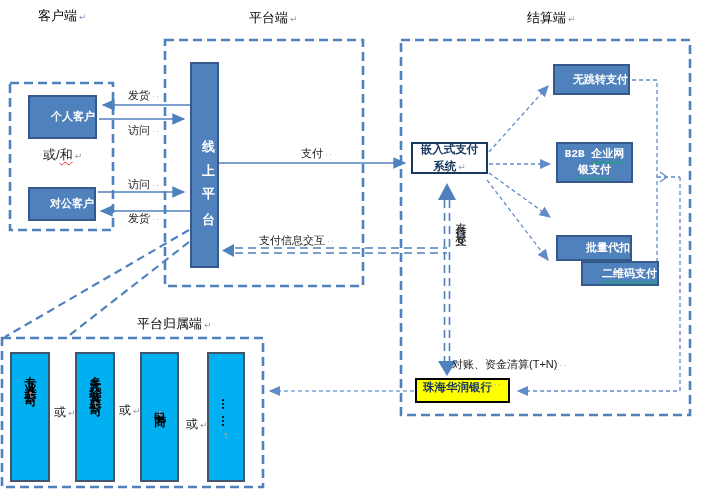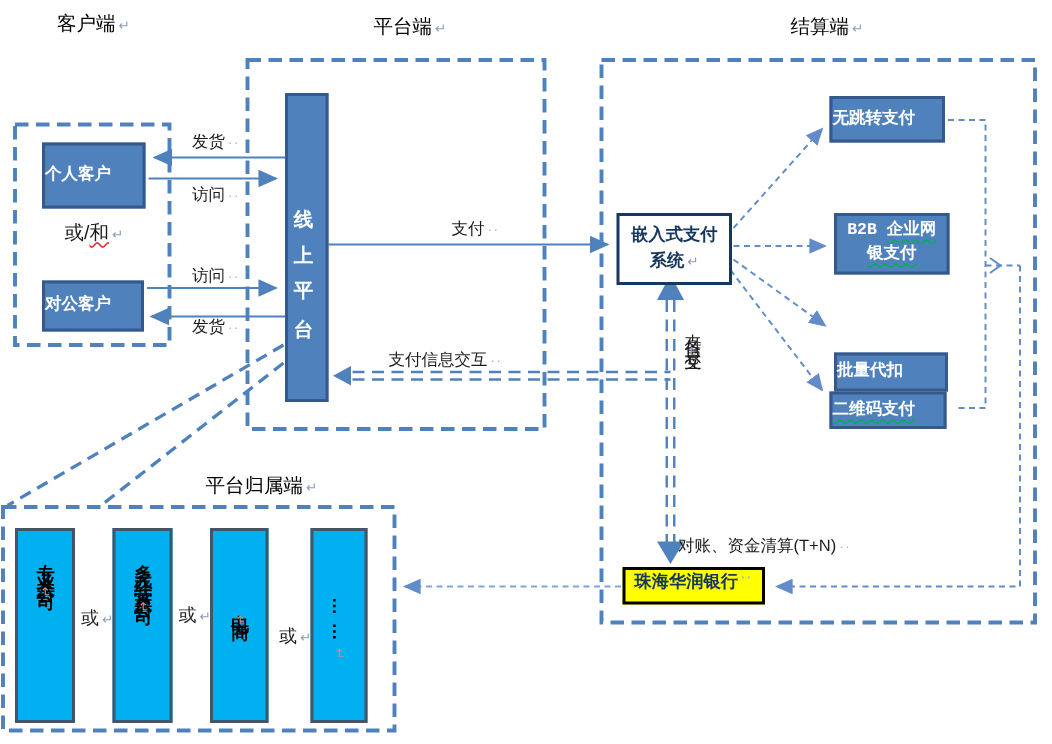--- a/index.html
+++ b/index.html
@@ -5,21 +5,21 @@
   html,body{margin:0;padding:0;background:#fff;}
   body{font-family:"Liberation Sans","DejaVu Sans",sans-serif;}
   #canvas{position:relative;width:701px;height:496px;background:#fff;overflow:hidden;}
   #wires{position:absolute;left:0;top:0;z-index:1;}
   .lbl{position:absolute;z-index:3;color:#1a1a1a;font-size:11px;white-space:nowrap;line-height:1.1;}
   .hdr{font-size:13px;color:#000;}
   .orlbl{font-size:12px;color:#222;}
   .mark{color:#8d9db6;font-size:9px;margin-left:2px;font-weight:normal;}
   .dots{color:#a9b6cc;font-size:9px;margin-left:2px;letter-spacing:1px;}
   .bluebox{position:absolute;z-index:2;background:#4f81bd;border:2px solid #36598c;color:#fff;
-    font-weight:bold;display:flex;align-items:center;justify-content:flex-start;text-align:center;
+    font-weight:bold;display:flex;align-items:center;justify-content:flex-end;text-align:center;
     font-size:11px;box-sizing:border-box;line-height:1.45;}
   .whitebox{position:absolute;z-index:2;background:#fff;border:2.5px solid #17375e;color:#17375e;
     font-weight:bold;font-size:11.5px;display:flex;flex-direction:column;align-items:center;
     justify-content:center;box-sizing:border-box;line-height:1.5;}
   .bank{position:absolute;z-index:2;background:#ffff00;border:2px solid #000;color:#17375e;
     font-weight:bold;font-size:11.5px;display:flex;align-items:flex-start;justify-content:center;box-sizing:border-box;}
   .cyanbox{position:absolute;z-index:2;background:#00b0f0;border:2.5px solid #44546a;
     display:flex;align-items:flex-start;justify-content:center;box-sizing:border-box;padding-top:28px;}
   .cyanbox.tall{padding-top:12px;}
   .vtext{writing-mode:vertical-lr;text-orientation:mixed;font-weight:bold;}
@@ -144,35 +144,35 @@
 
   <div class="lbl" style="left:128px;top:89px;"><span>发货</span><span class="dots">··</span></div>
   <div class="lbl" style="left:128px;top:124px;"><span>访问</span><span class="dots">··</span></div>
   <div class="lbl" style="left:128px;top:178px;"><span>访问</span><span class="dots">··</span></div>
   <div class="lbl" style="left:128px;top:212px;"><span>发货</span><span class="dots">··</span></div>
   <div class="lbl" style="left:301px;top:147px;"><span>支付</span><span class="dots">··</span></div>
   <div class="lbl" style="left:259px;top:234px;"><span>支付信息交互</span><span class="dots">··</span></div>
   <div class="vlabel" style="left:453px;top:213px;"><span>支付信息交互</span><span class="mark">↵</span></div>
   <div class="lbl" style="left:452px;top:358px;"><span>对账、资金清算(T+N)</span><span class="dots">··</span></div>
 
-  <div class="whitebox" style="left:411px;top:142px;width:77px;height:48px;">
+  <div class="whitebox" style="left:411px;top:142px;width:77px;height:32px;">
     <span>嵌入式支付</span>
     <span><span>系统</span><span class="mark">↵</span></span>
   </div>
 
   <div class="bluebox" style="left:553px;top:64px;width:77px;height:31px;">
       <span>无跳转支付</span>
     </div>
   <div class="bluebox" style="left:556px;top:142px;width:77px;height:41px;padding:2px;font-family:Liberation Mono, monospace;">
     <span><span>B2B</span> <span class="gwavy">企业网银支付</span></span>
   </div>
   <div class="bluebox" style="left:556px;top:207px;width:76px;height:26px;margin-top:28px;">
       <span>批量代扣</span>
     </div>
-  <div class="bluebox" style="left:553px;top:261px;width:78px;height:25px;">
+  <div class="bluebox" style="left:581px;top:261px;width:78px;height:25px;">
       <span class="gwavy">二维码支付</span>
     </div>
 
   <div class="bank" style="left:415px;top:378px;width:95px;height:25px;">
       <span>珠海华润银行</span>
       <span class="dots">··</span>
     </div>
 
   <div class="cyanbox tall" style="left:10px;top:352px;width:40px;height:130px;">
     <span class="vtext cyan-text"><span>专业类公司</span><span class="cmark">↵</span></span>

